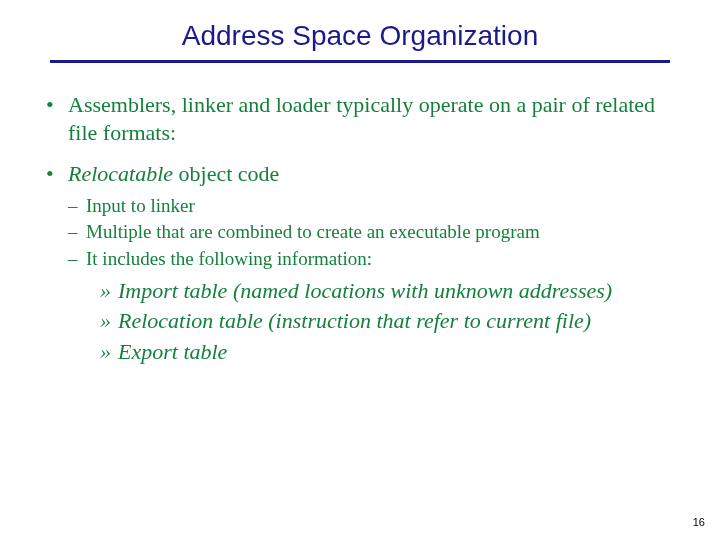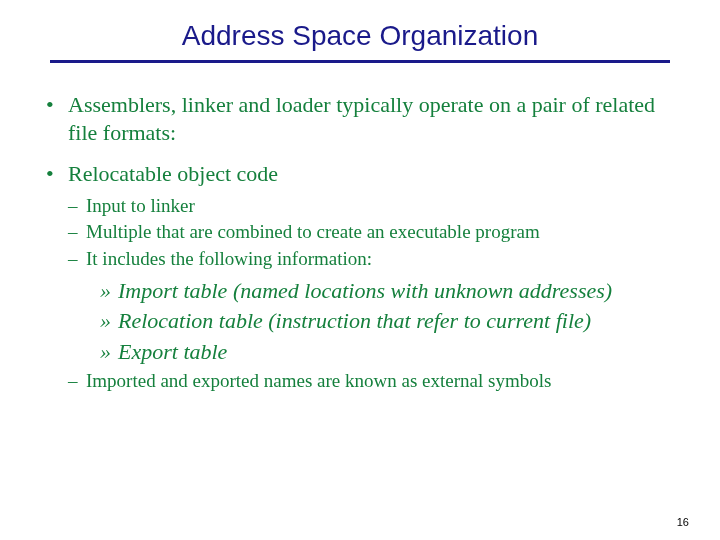--- a/index.html
+++ b/index.html
@@ -43,21 +43,21 @@
     line-height: 1.25;
     margin-bottom: 14px;
   }
   .lvl1 > li::before {
     content: "•";
     position: absolute;
     left: 6px;
     top: 0;
     font-size: 22px;
   }
-  .italic { }
+  .italic { font-style: italic; }
   .lvl2 {
     list-style: none;
     margin-top: 6px;
   }
   .lvl2 > li {
     position: relative;
     padding-left: 18px;
     font-size: 19px;
     line-height: 1.3;
     margin-bottom: 2px;
@@ -83,21 +83,21 @@
   }
   .lvl3 > li::before {
     content: "»";
     position: absolute;
     left: 0;
     top: 0;
   }
   .page-num {
     position: absolute;
     bottom: 12px;
-    right: 31px;
+    right: 15px;
     font-family: Arial, sans-serif;
     font-size: 11px;
     color: #000;
   }
 </style>
 </head>
 <body>
 
 <div class="slide">
   <h1 class="title">Address Space Organization</h1>
@@ -124,22 +124,19 @@
                 <span>Import table (named locations with unknown addresses)</span>
               </li>
               <li>
                 <span>Relocation table (instruction that refer to current file)</span>
               </li>
               <li>
                 <span>Export table</span>
               </li>
             </ul>
           </li>
-          <li>
-            <span>Imported and exported names are known as </span><span class="italic">external symbols</span>
-          </li>
         </ul>
       </li>
     </ul>
   </div>
 </div>
 
 <div class="page-num">16</div>
 
 </body></html>

